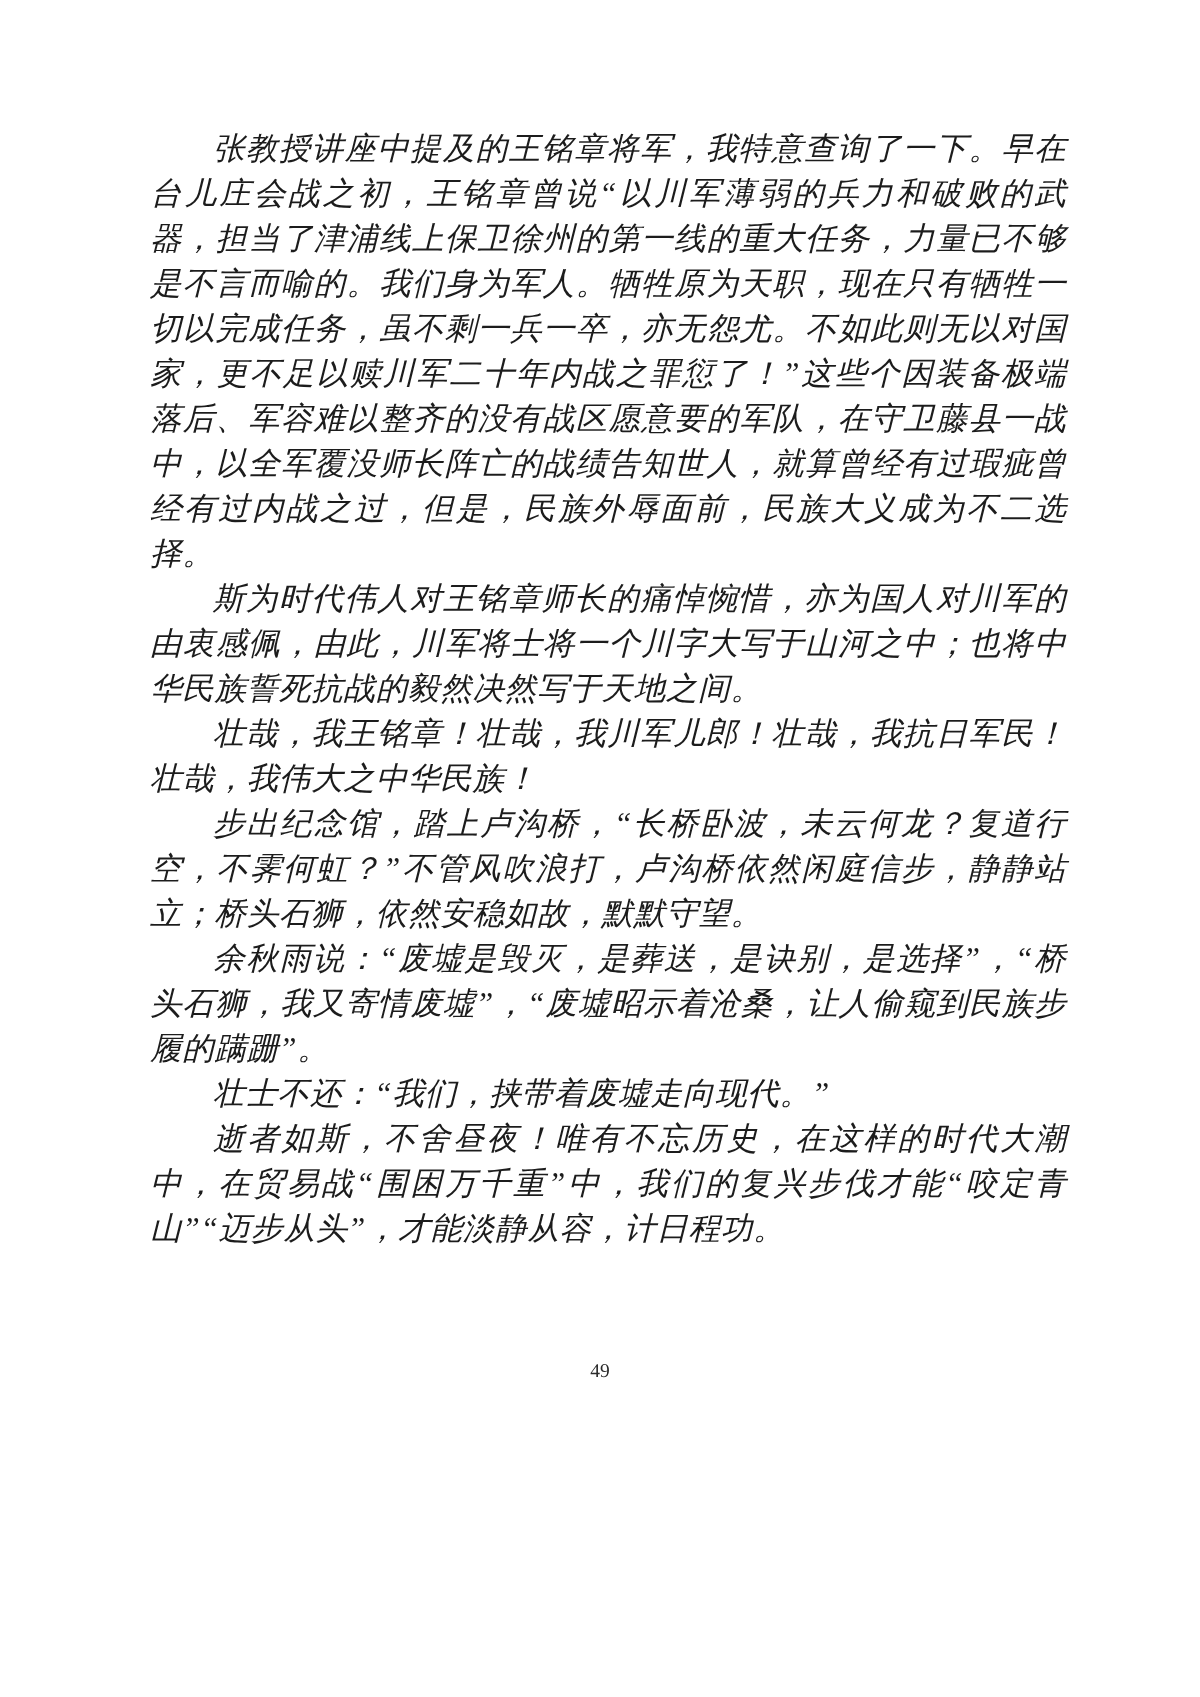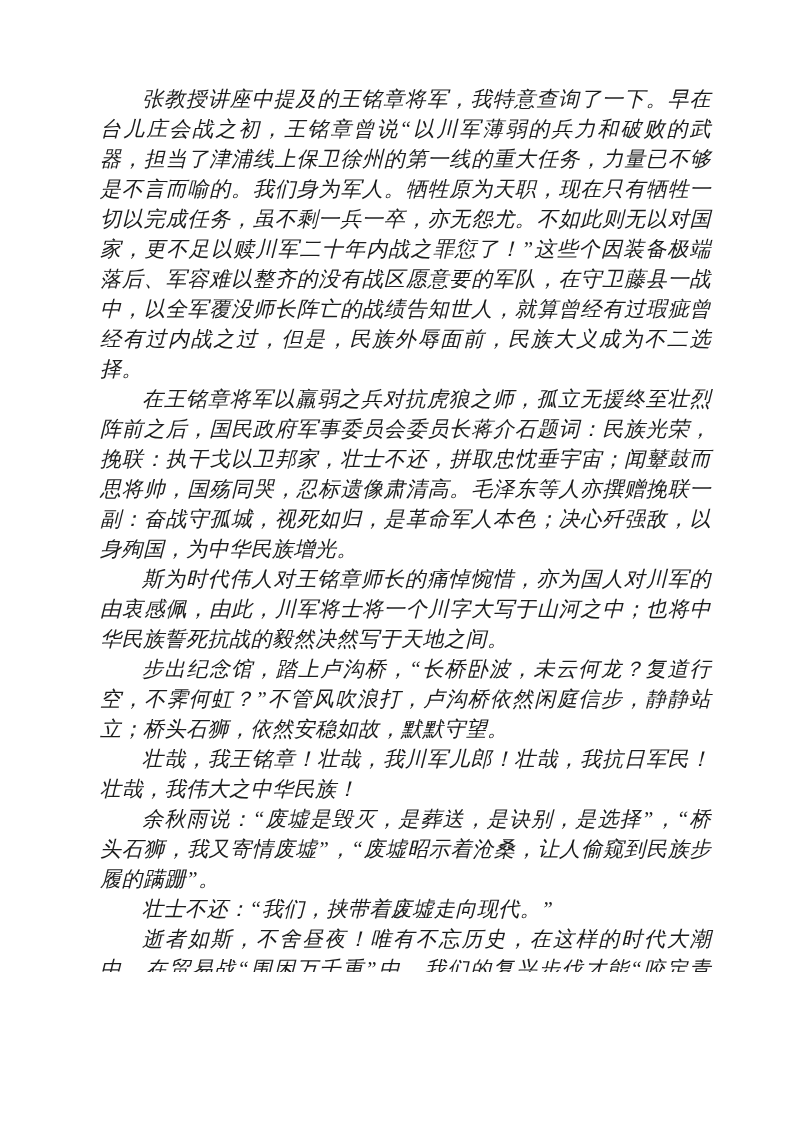--- a/index.html
+++ b/index.html
@@ -45,23 +45,22 @@
     color: #2a2a2a;
     font-family: "Liberation Serif", "DejaVu Serif", serif;
   }
 </style>
 </head>
 <body>
 
 <div class="page">
   <div class="content">
     <p>张教授讲座中提及的王铭章将军，我特意查询了一下。早在台儿庄会战之初，王铭章曾说“以川军薄弱的兵力和破败的武器，担当了津浦线上保卫徐州的第一线的重大任务，力量已不够是不言而喻的。我们身为军人。牺牲原为天职，现在只有牺牲一切以完成任务，虽不剩一兵一卒，亦无怨尤。不如此则无以对国家，更不足以赎川军二十年内战之罪愆了！”这些个因装备极端落后、军容难以整齐的没有战区愿意要的军队，在守卫藤县一战中，以全军覆没师长阵亡的战绩告知世人，就算曾经有过瑕疵曾经有过内战之过，但是，民族外辱面前，民族大义成为不二选择。</p>
-    <p>在王铭章将军以羸弱之兵对抗虎狼之师，孤立无援终至壮烈阵前之后，国民政府军事委员会委员长蒋介石题词：民族光荣，挽联：执干戈以卫邦家，壮士不还，拼取忠忱垂宇宙；闻鼙鼓而思将帅，国殇同哭，忍标遗像肃清高。毛泽东等人亦撰赠挽联一副：奋战守孤城，视死如归，是革命军人本色；决心歼强敌，以身殉国，为中华民族增光。</p>
     <p>斯为时代伟人对王铭章师长的痛悼惋惜，亦为国人对川军的由衷感佩，由此，川军将士将一个川字大写于山河之中；也将中华民族誓死抗战的毅然决然写于天地之间。</p>
+    <p>壮哉，我王铭章！壮哉，我川军儿郎！壮哉，我抗日军民！壮哉，我伟大之中华民族！</p>
     <p>步出纪念馆，踏上卢沟桥，“长桥卧波，未云何龙？复道行空，不霁何虹？”不管风吹浪打，卢沟桥依然闲庭信步，静静站立；桥头石狮，依然安稳如故，默默守望。</p>
-    <p>壮哉，我王铭章！壮哉，我川军儿郎！壮哉，我抗日军民！壮哉，我伟大之中华民族！</p>
     <p>余秋雨说：“废墟是毁灭，是葬送，是诀别，是选择”，“桥头石狮，我又寄情废墟”，“废墟昭示着沧桑，让人偷窥到民族步履的蹒跚”。</p>
     <p>壮士不还：“我们，挟带着废墟走向现代。”</p>
     <p>逝者如斯，不舍昼夜！唯有不忘历史，在这样的时代大潮中，在贸易战“围困万千重”中，我们的复兴步伐才能“咬定青山”“迈步从头”，才能淡静从容，计日程功。</p>
 
   </div>
-  <div class="page-number">27</div>
+  <div class="page-number">49</div>
 </div>
 
 </body></html>

